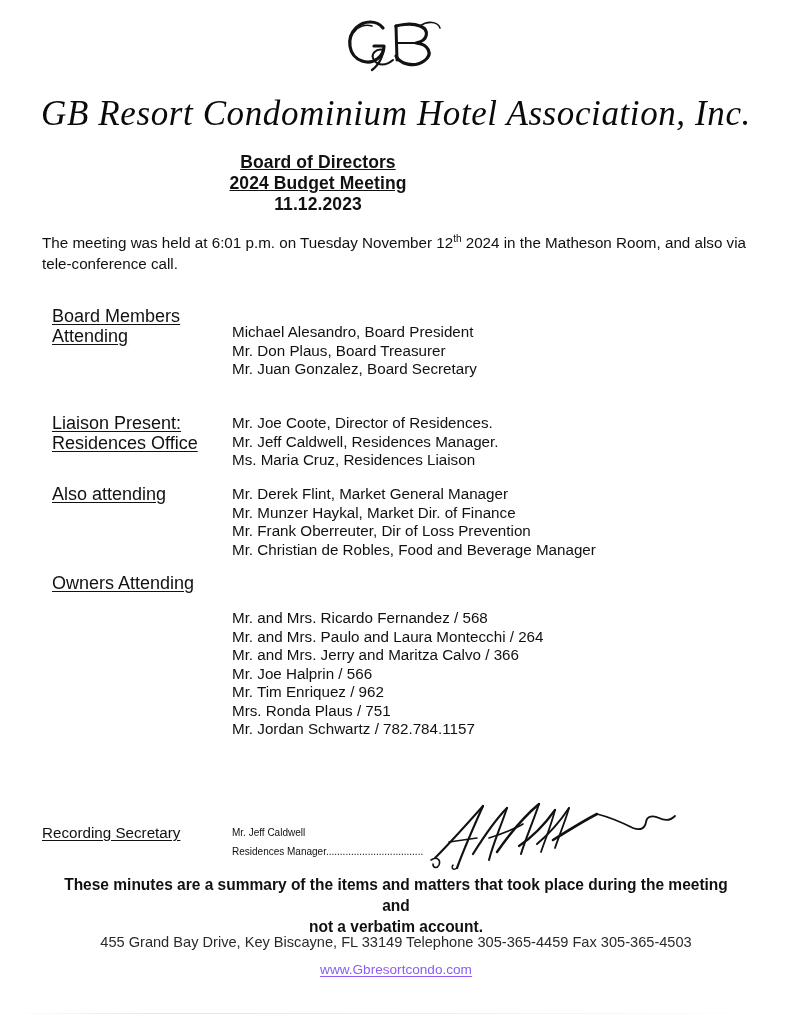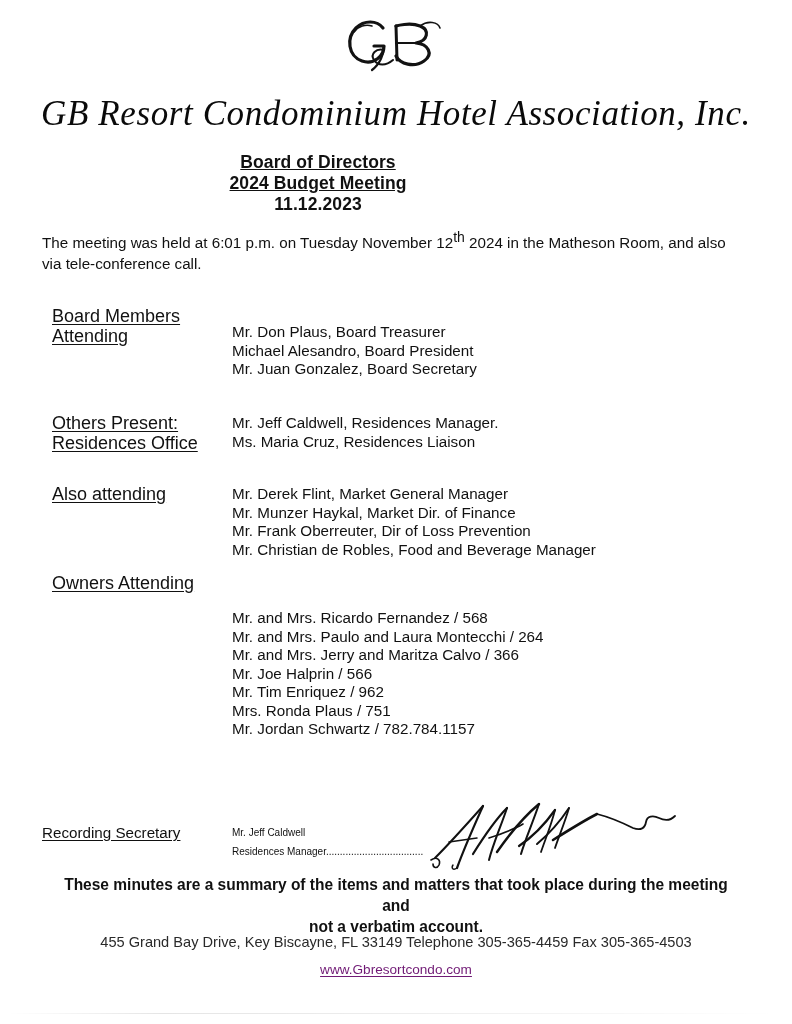--- a/index.html
+++ b/index.html
@@ -68,21 +68,21 @@
   
   .intro {
     position: absolute;
     left: 42px;
     top: 232px;
     width: 706px;
     font-size: 15.2px;
     line-height: 21px;
   }
   .intro sup {
-    font-size: 14px;
+    font-size: 10px;
     vertical-align: super;
     line-height: 0;
   }
 
   
   .section { position: absolute; }
   .sec-label {
     position: absolute;
     left: 10px;
     top: 0;
@@ -148,21 +148,21 @@
   }
   .footer-address {
     font-size: 14.6px;
     line-height: 20px;
     color: #2a2a2a;
   }
   .footer-url {
     display: inline-block;
     margin-top: 10px;
     font-size: 13.6px;
-    color: #701a75;
+    color: #8b5cf6;
     text-decoration: underline;
     text-underline-offset: 2px;
   }
   .scan-edge {
     position: absolute;
     left: 8px;
     top: 1013px;
     width: 770px;
     height: 1px;
     background: linear-gradient(to right, rgba(0,0,0,0.0), rgba(0,0,0,0.10) 20%, rgba(0,0,0,0.06) 60%, rgba(0,0,0,0.0));
@@ -198,32 +198,33 @@
   </div>
 
   <div class="intro"><span>The meeting was held at 6:01 p.m. on Tuesday November 12</span><sup>th</sup><span> 2024 in the Matheson Room, and also via tele-conference call.</span></div>
 
   <div class="section" style="left:42px; top:307px; width:706px;">
     <div class="sec-label">
       <div><span class="u">Board Members</span></div>
       <div><span class="u">Attending</span></div>
     </div>
     <div class="sec-items" style="top:16px;">
+      <div>Michael Alesandro, Board President</div>
       <div>Mr. Don Plaus, Board Treasurer</div>
-      <div>Michael Alesandro, Board President</div>
       <div>Mr. Juan Gonzalez, Board Secretary</div>
     </div>
   </div>
 
   <div class="section" style="left:42px; top:414px; width:706px;">
     <div class="sec-label">
-      <div><span class="u">Others Present:</span></div>
+      <div><span class="u">Liaison Present:</span></div>
       <div><span class="u">Residences Office</span></div>
     </div>
     <div class="sec-items">
+      <div>Mr. Joe Coote, Director of Residences.</div>
       <div>Mr. Jeff Caldwell, Residences Manager.</div>
       <div>Ms. Maria Cruz, Residences Liaison</div>
     </div>
   </div>
 
   <div class="section" style="left:42px; top:485px; width:706px;">
     <div class="sec-label">
       <div><span class="u">Also attending</span></div>
     </div>
     <div class="sec-items">

